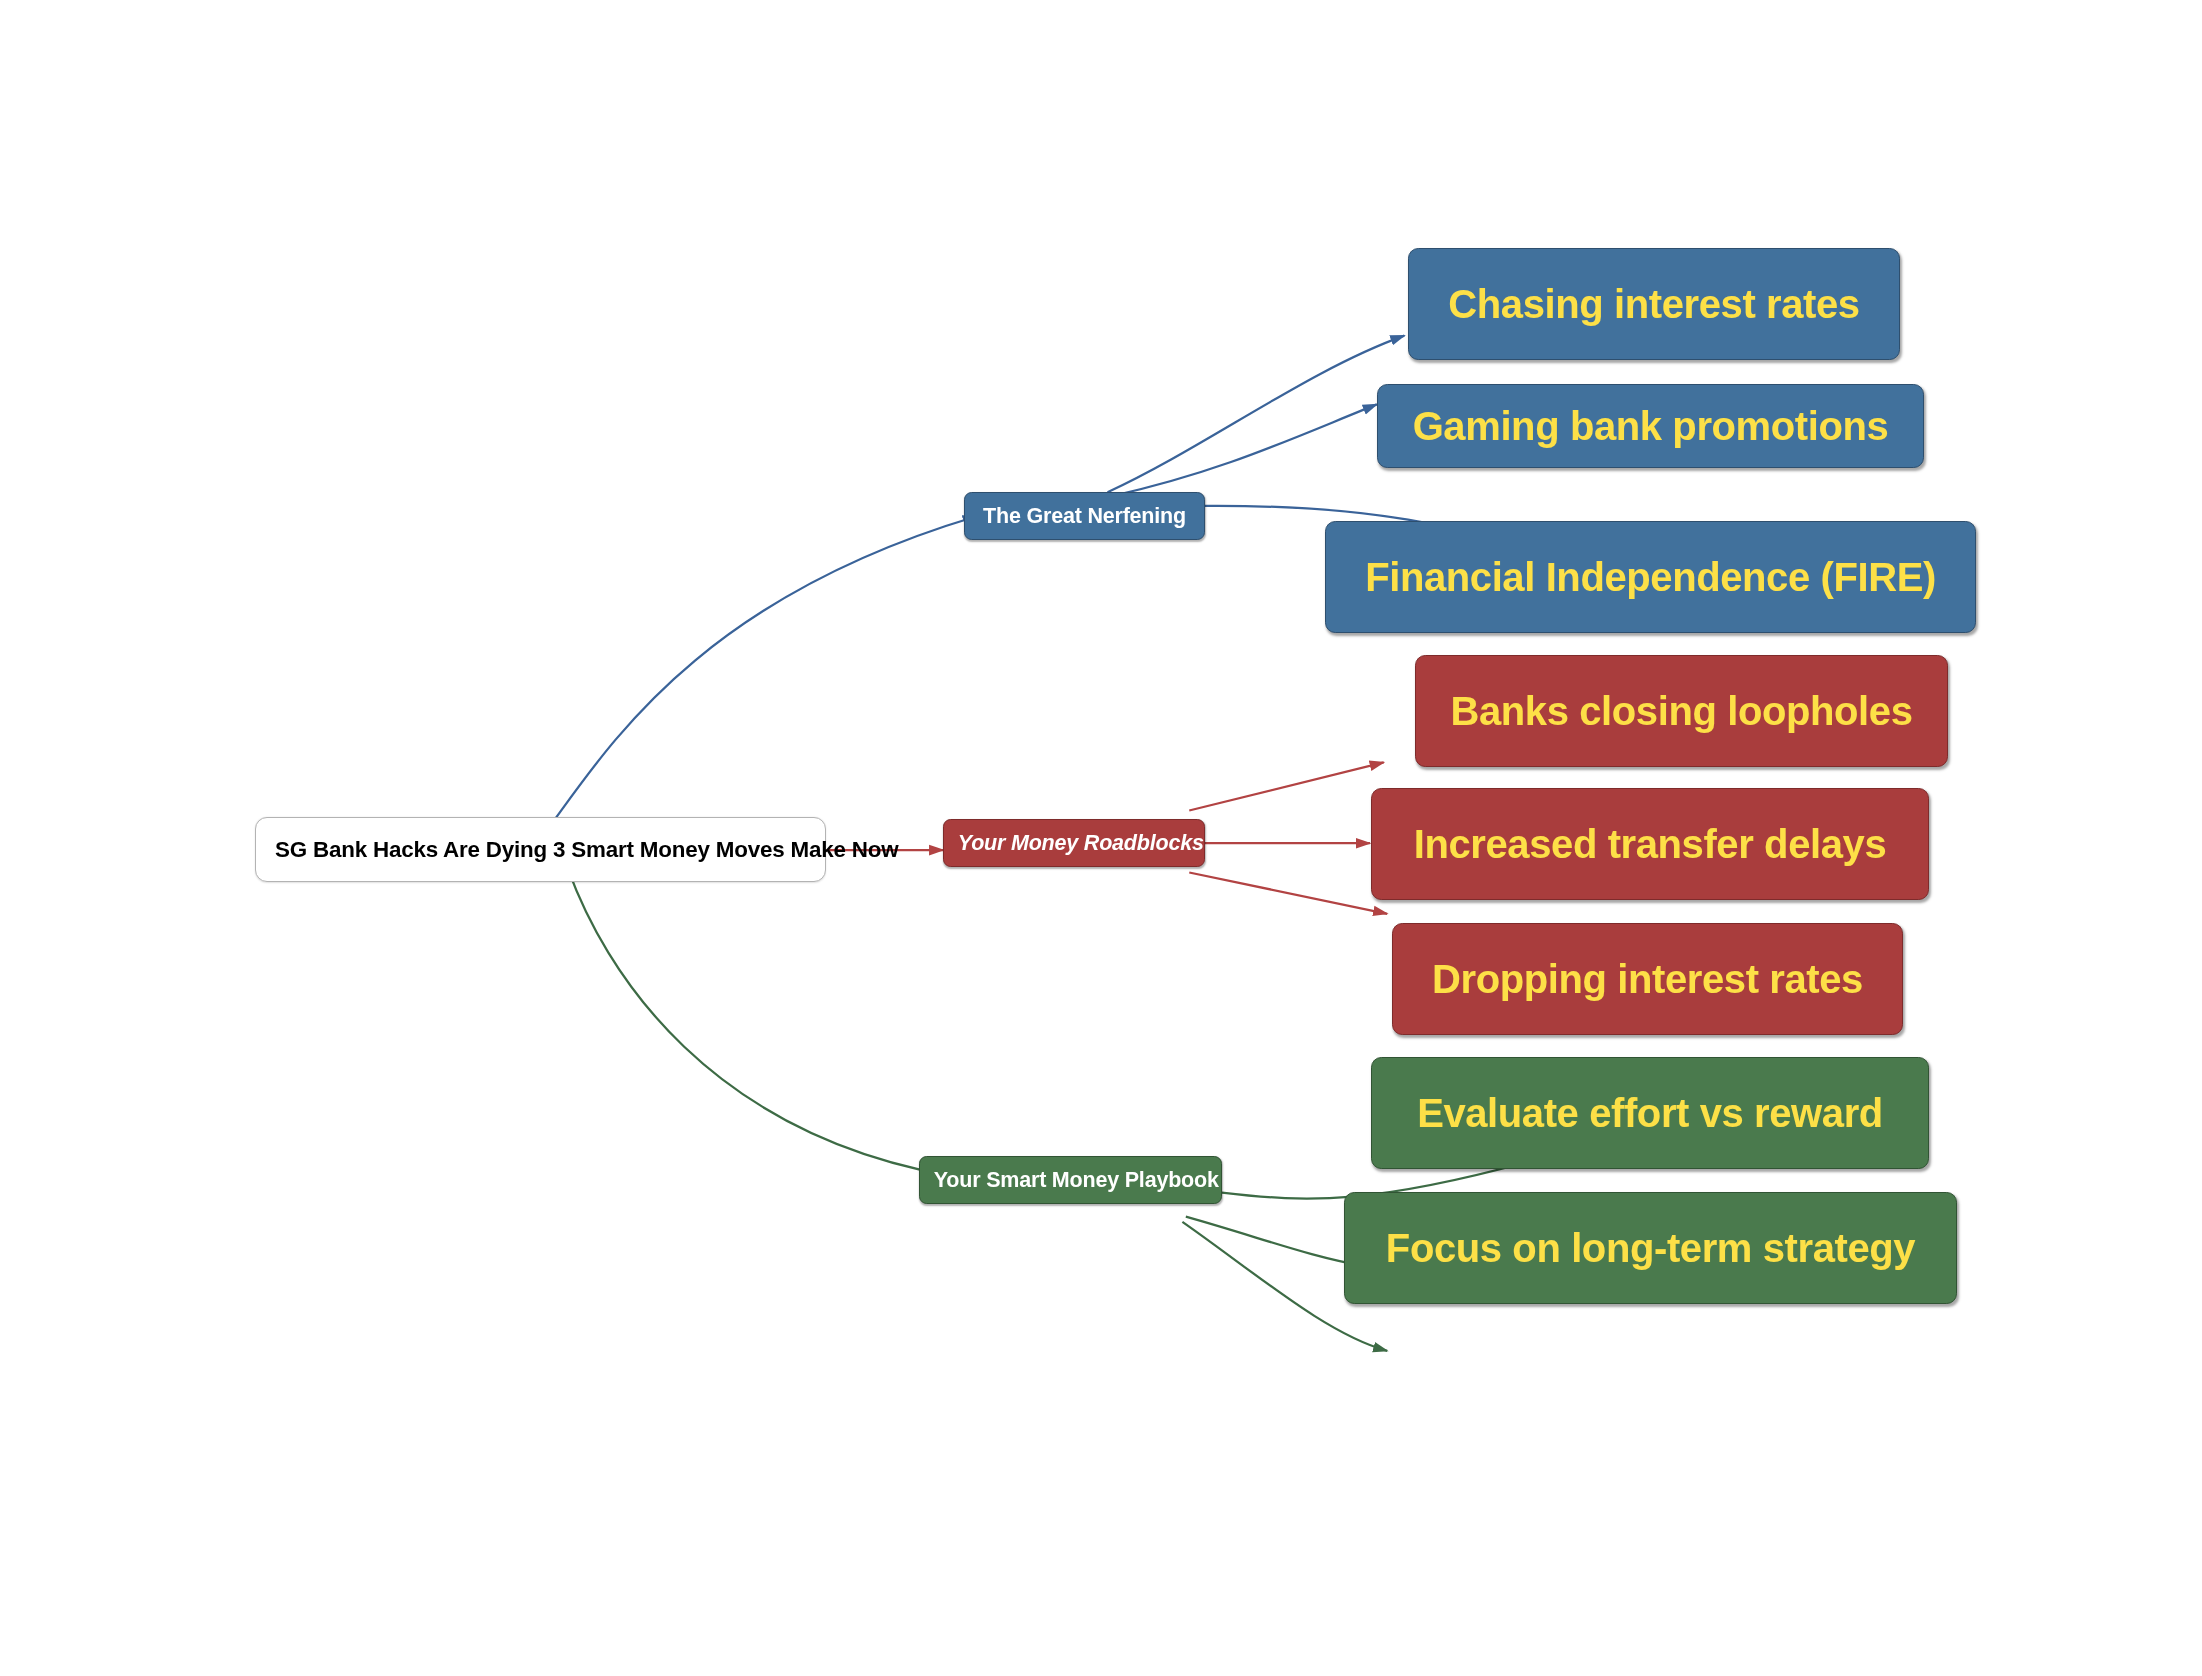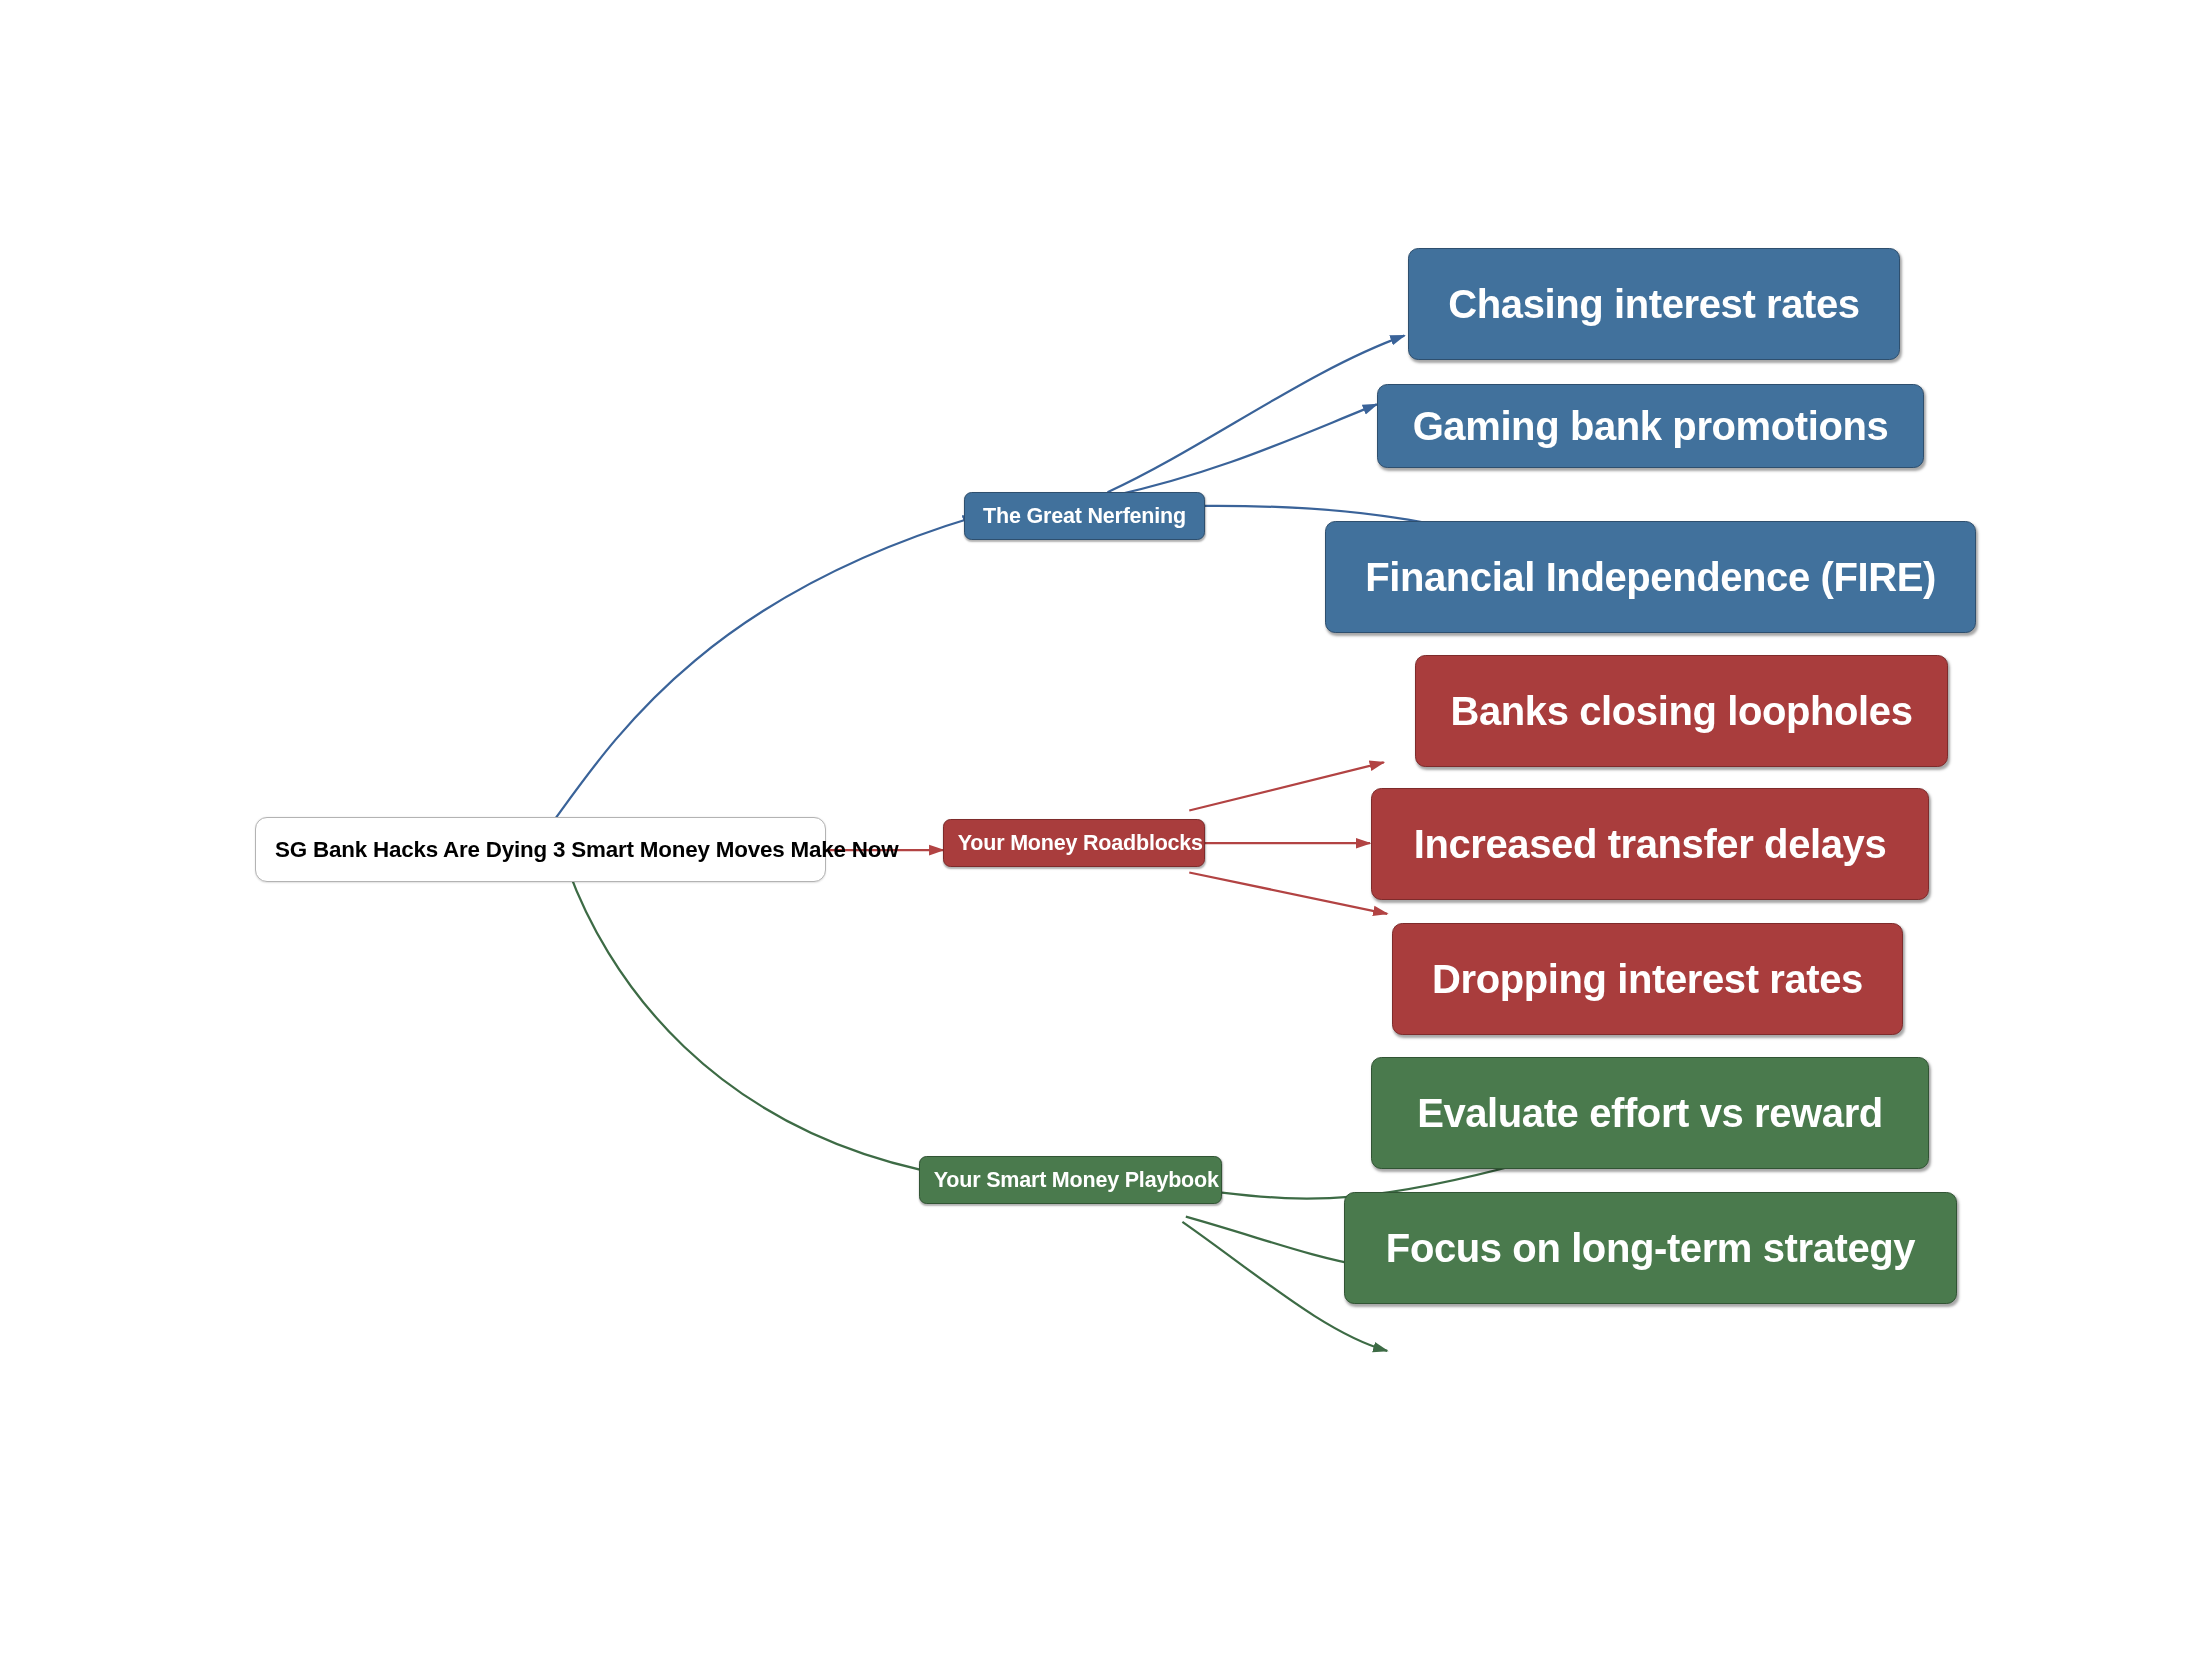--- a/index.html
+++ b/index.html
@@ -71,21 +71,21 @@
     letter-spacing: -0.2px;
   }
 
   
   .node-leaf {
     border-radius: 10.3px;
     padding: 0 22.4px;
     box-shadow: 1.7px 2.6px 2.6px rgba(0,0,0,0.35);
   }
   .node-leaf .node-label {
-    color: #ffffff;
+    color: #fde047;
     font-weight: bold;
     font-size: 40px;
     text-align: center;
     letter-spacing: -0.4px;
   }
 
   
   .pal-blue  { background: #41719C; border: 1.7px solid #2E4F6E; }
   .pal-red   { background: #A93D3D; border: 1.7px solid #7E2B2B; }
   .pal-green { background: #4A7A4D; border: 1.7px solid #315434; }
@@ -134,21 +134,21 @@
   </svg>
 
   <div class="node node-root" style="left:255px; top:817px; width:571px; height:65px;">
     <span class="node-label">SG Bank Hacks Are Dying 3 Smart Money Moves Make Now</span>
   </div>
 
   <div class="node node-branch pal-blue" style="left:964px; top:492px; width:241px; height:48px;">
     <span class="node-label">The Great Nerfening</span>
   </div>
 
-  <div class="node node-branch pal-red" style="left:943px; top:819px; width:262px; height:48px;">
+  <div class="node node-branch pal-red" style="left:943px; top:819px; width:262px; height:48px;font-style:italic;">
     <span class="node-label">Your Money Roadblocks</span>
   </div>
 
   <div class="node node-branch pal-green" style="left:919px; top:1156px; width:303px; height:48px;">
     <span class="node-label">Your Smart Money Playbook</span>
   </div>
 
   <div class="node node-leaf pal-blue" style="left:1408px; top:248px; width:492px; height:112px;">
     <span class="node-label">Chasing interest rates</span>
   </div>

